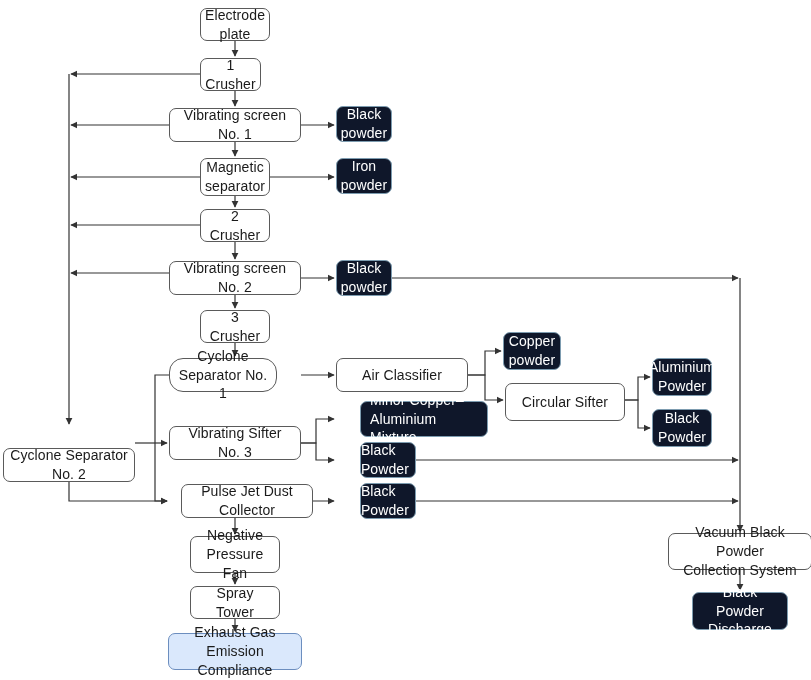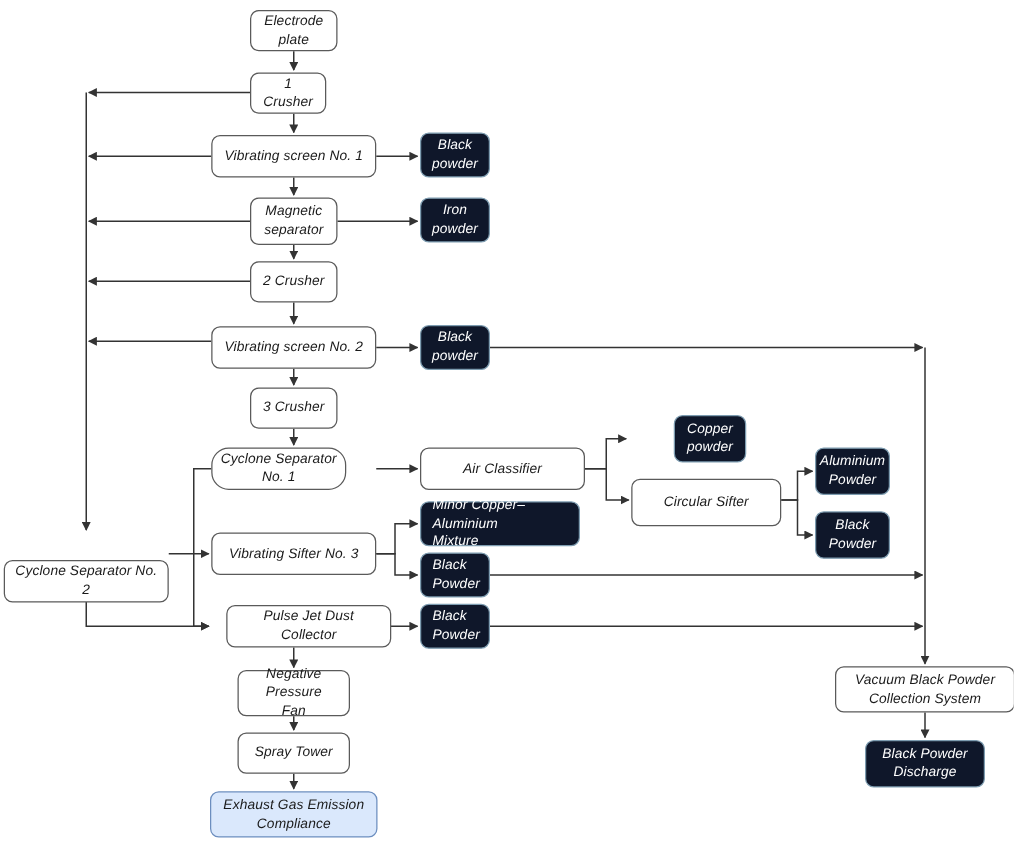--- a/index.html
+++ b/index.html
@@ -26,47 +26,47 @@
     pointer-events: none;
   }
   .node {
     position: absolute;
     box-sizing: border-box;
     border-radius: 7px;
     display: flex;
     align-items: center;
     justify-content: center;
     text-align: center;
-    font-size: 11px;
+    font-size: 14px;
     line-height: 1.35;
     letter-spacing: 0.1px;
     padding: 2px 6px;
     z-index: 2;
-    font-style: italic;
   }
   .node.process {
     background: #ffffff;
     border: 1.2px solid #5a5a5a;
     color: #1a1a1a;
   }
   .node.output {
     background: #0f172a;
     border: 1.2px solid #7d9cb0;
     color: #ffffff;
   }
   .node.terminal {
     background: #dae8fc;
     border: 1.2px solid #6c8ebf;
     color: #1a1a1a;
     text-align: center;
   }
   .node.left-align {
-    justify-content: flex-start;
+    justify-content: flex-end;
     text-align: left;
     padding-left: 9px;
+    margin-left: 24px;
   }
   .node-label {
     display: block;
     white-space: pre-line;
   }
 </style>
 </head>
 <body>
 
 <div id="canvas">
@@ -150,21 +150,21 @@
       </div>
       <div class="node process" style="left: 200px; top: 310px; width: 70px; height: 33px;">
         <span class="node-label">3 Crusher</span>
       </div>
       <div class="node process" style="left: 169px; top: 358px; width: 108px; height: 34px; border-radius: 14px;">
         <span class="node-label">Cyclone Separator No. 1</span>
       </div>
       <div class="node process" style="left: 336px; top: 358px; width: 132px; height: 34px;">
         <span class="node-label">Air Classifier</span>
       </div>
-      <div class="node output" style="left: 503px; top: 332px; width: 58px; height: 38px; margin-left: 36px;">
+      <div class="node output" style="left: 503px; top: 332px; width: 58px; height: 38px;">
         <span class="node-label">Copper
 powder</span>
       </div>
       <div class="node process" style="left: 505px; top: 383px; width: 120px; height: 38px;">
         <span class="node-label">Circular Sifter</span>
       </div>
       <div class="node output" style="left: 652px; top: 358px; width: 60px; height: 38px;">
         <span class="node-label">Aluminium
 Powder</span>
       </div>

